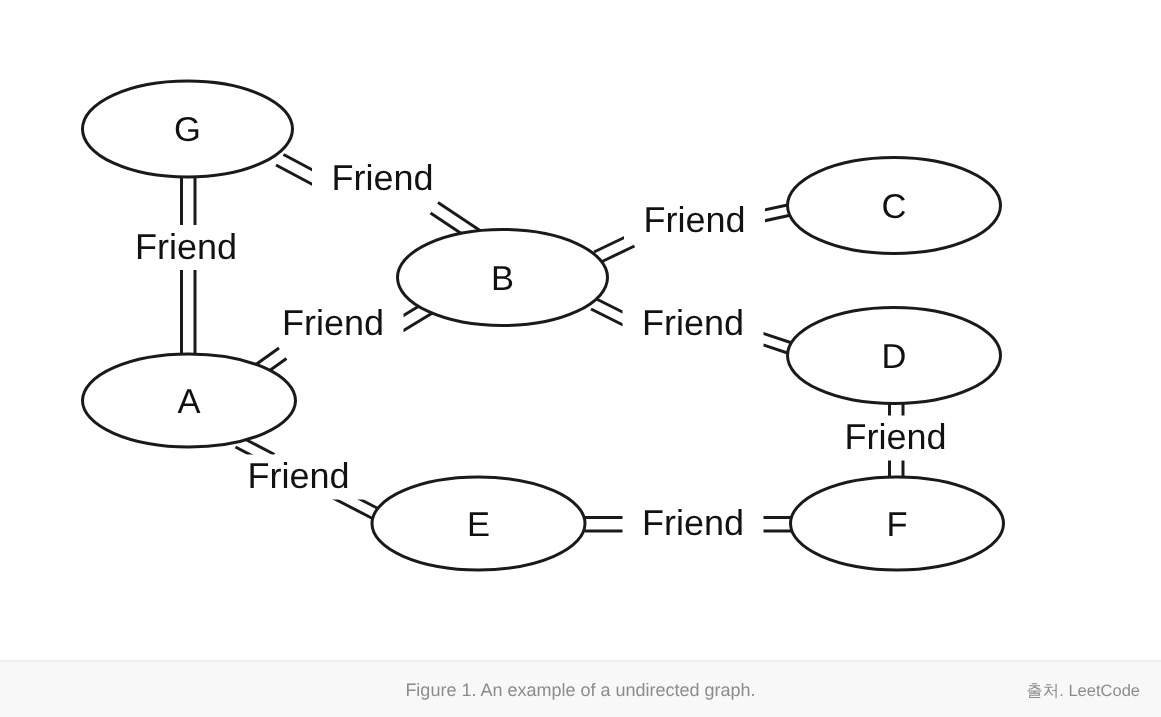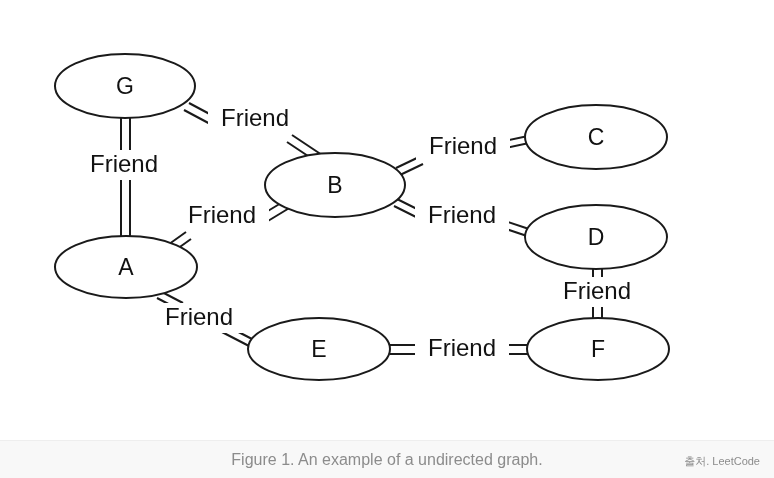--- a/index.html
+++ b/index.html
@@ -71,21 +71,21 @@
   }
   #caption-text {
     position: absolute;
     left: 0;
     top: 0;
     width: 774px;
     height: 38px;
     line-height: 38px;
     text-align: center;
     font-family: "Liberation Sans", sans-serif;
-    font-size: 16px;
+    font-size: 12px;
     color: #8c8c8c;
   }
   #caption-source {
     position: absolute;
     right: 14px;
     top: 0;
     height: 38px;
     line-height: 40px;
     font-family: "Liberation Sans", sans-serif;
     font-size: 11px;

